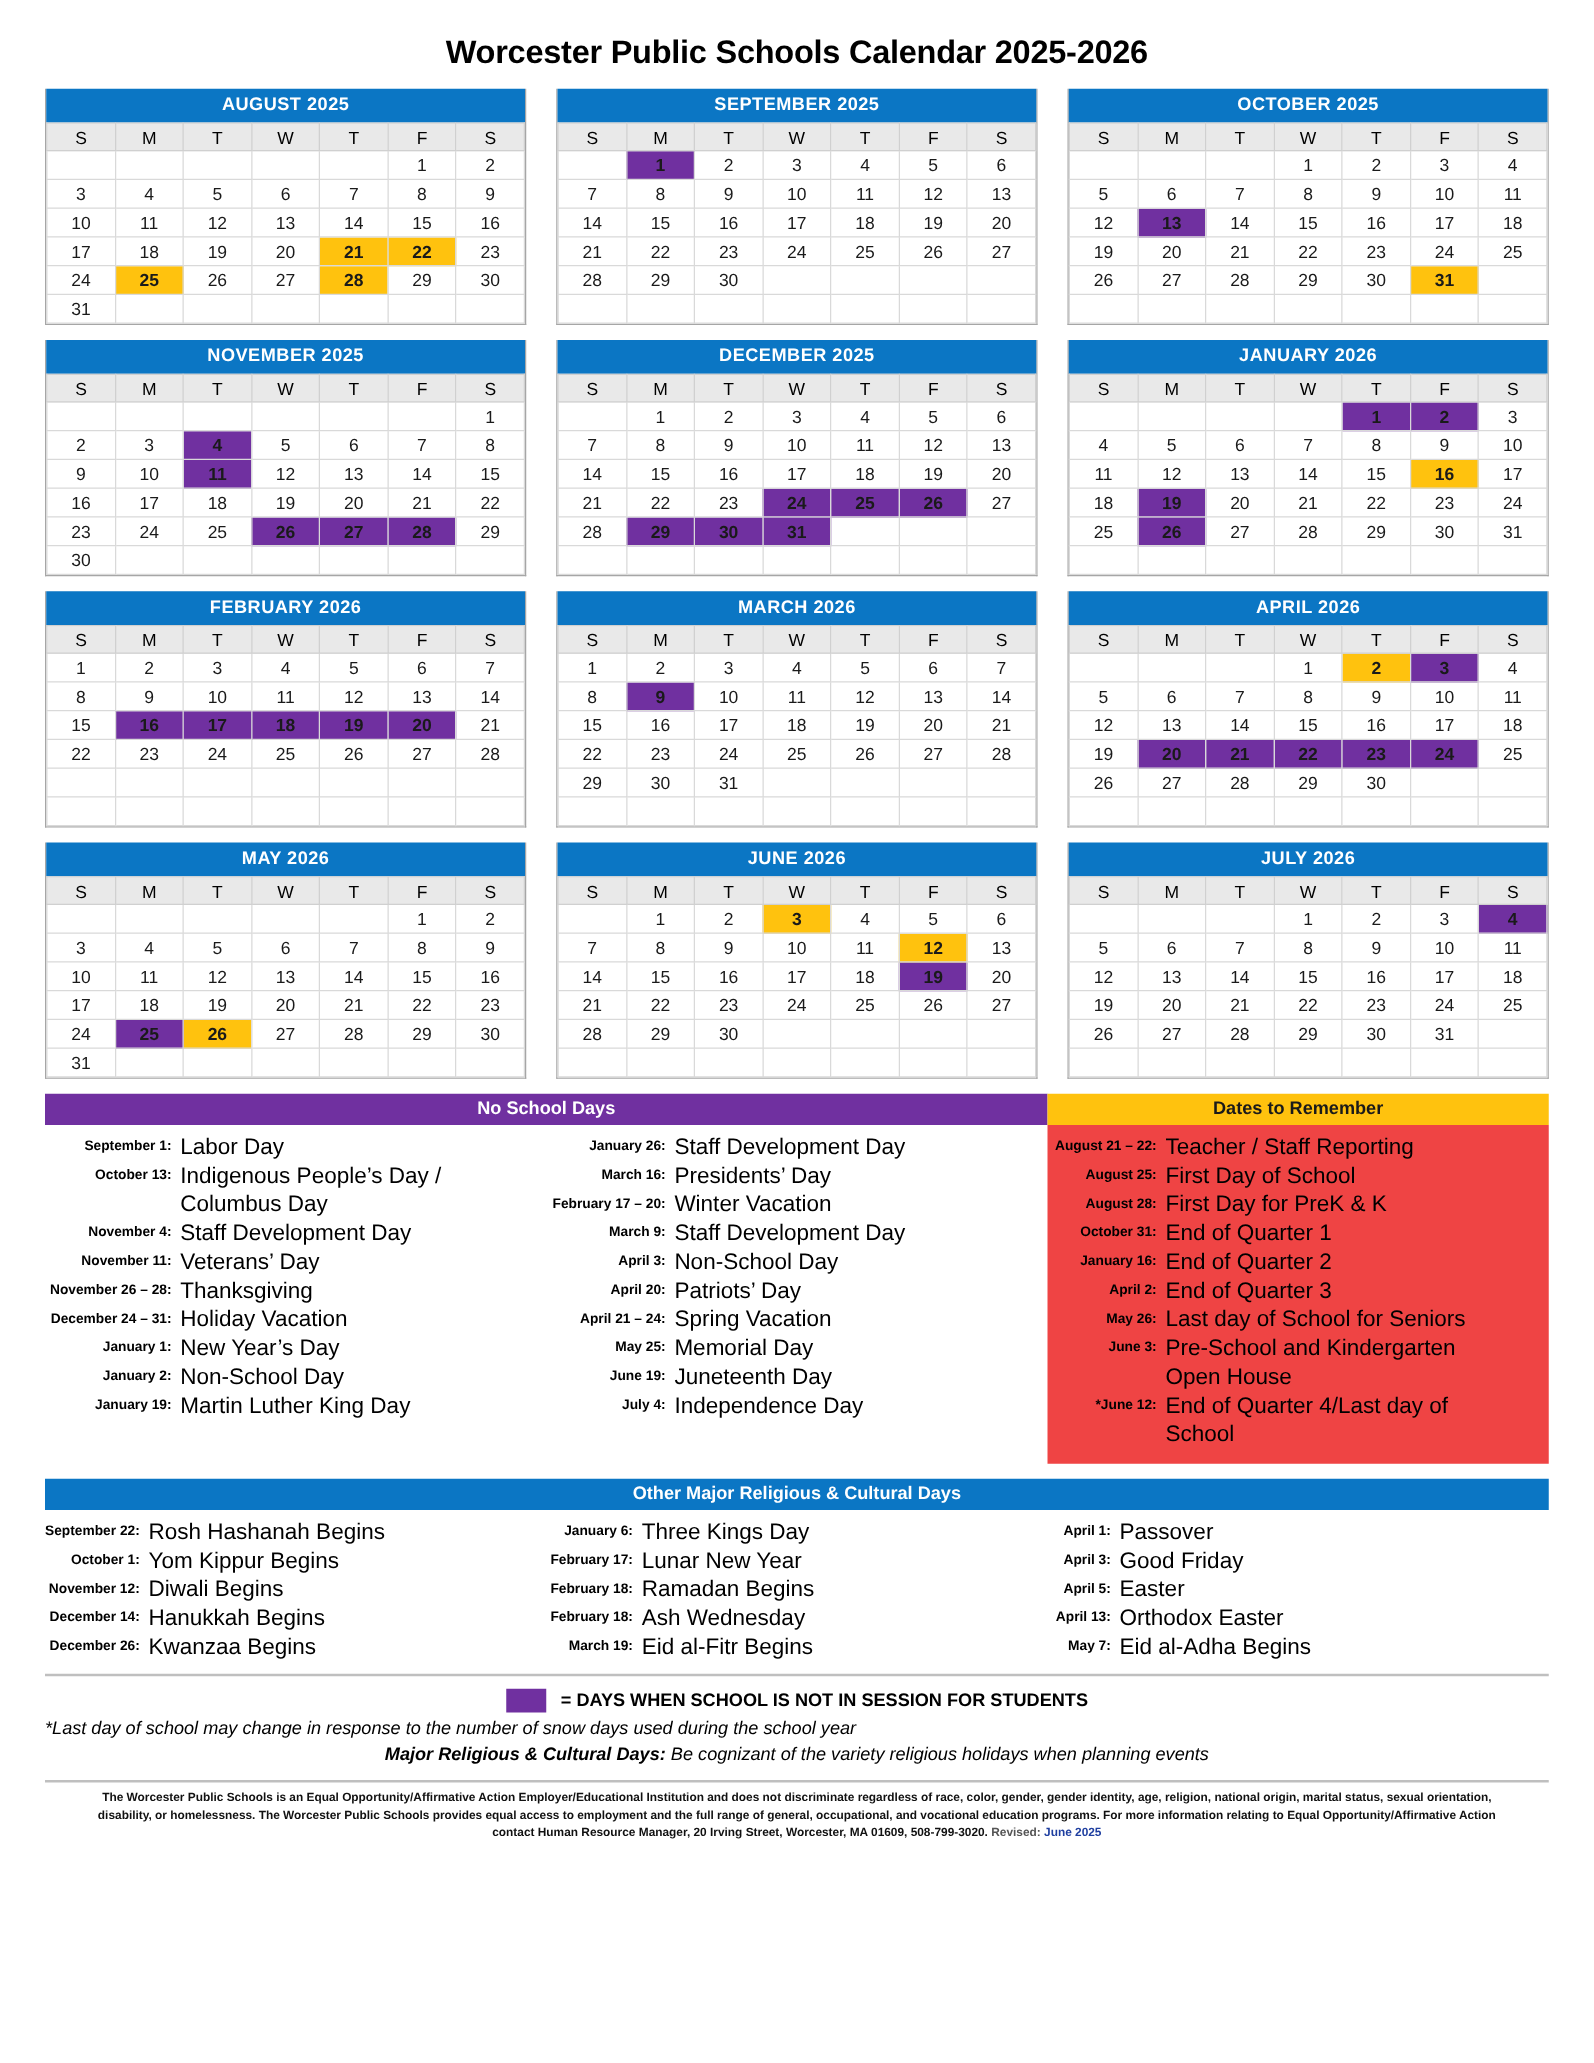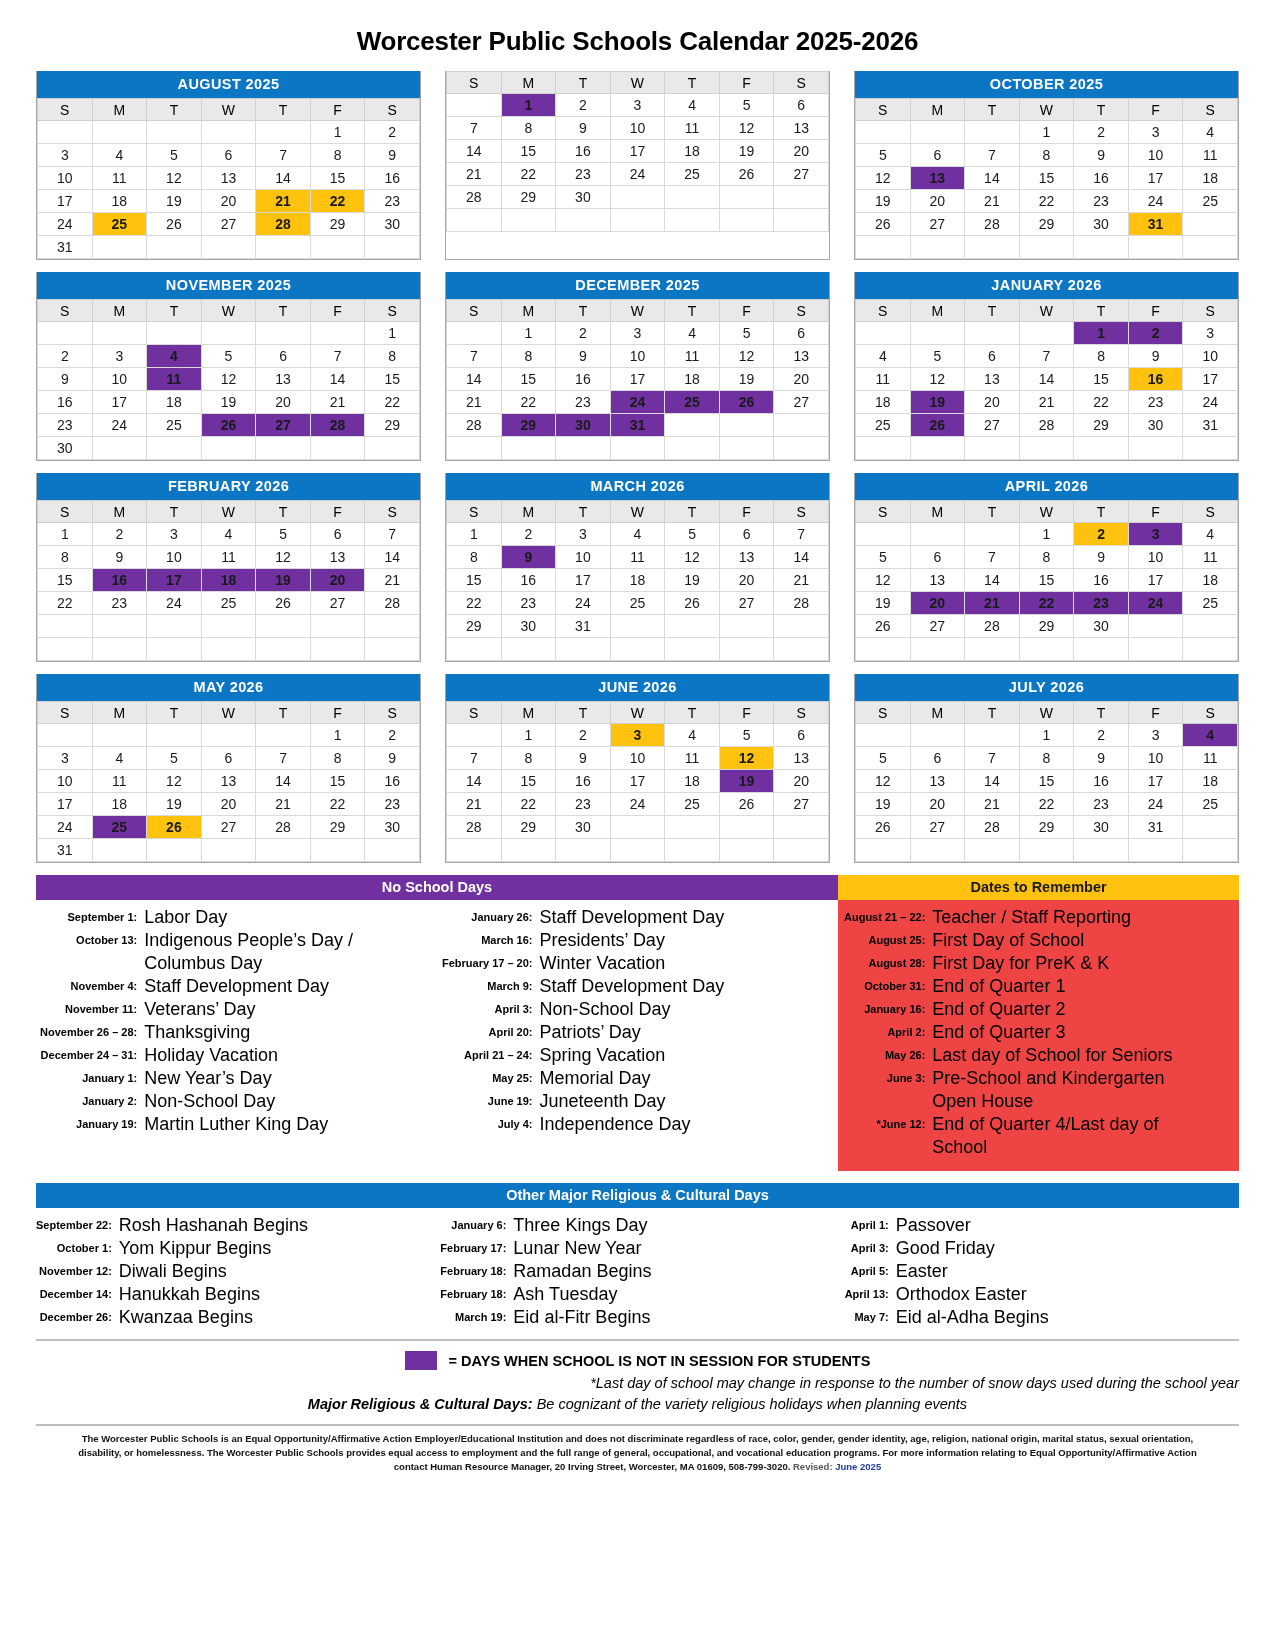--- a/index.html
+++ b/index.html
@@ -123,21 +123,21 @@
 
   
   .rule { border-top: 2px solid #bfbfbf; margin-top: 10px; }
   .legend-row {
     display:flex; align-items:center; justify-content:center;
     gap:12px; margin-top: 10px;
   }
   .swatch { width: 32px; height: 19px; background:#7030a0; display:inline-block; }
   .legend-txt { font-size: 14.5px; font-weight:bold; }
   .note-ital {
-    text-align:right; font-style:italic; font-size:14.5px; margin-top:5px;
+    text-align:left; font-style:italic; font-size:14.5px; margin-top:5px;
   }
   .note-blue {
     text-align:center; font-style:italic; font-weight:bold; font-size:15px;
     color:#1f3fa0; margin-top:5px;
   }
   .note-mixed { text-align:center; font-size:14.5px; margin-top:5px; }
   .note-mixed b { font-style:italic; }
   .note-mixed i { font-style:italic; }
 
   .footer-rule { border-top: 2px solid #bfbfbf; margin-top: 12px; }
@@ -226,20 +226,21 @@
               <td></td>
               <td></td>
               <td></td>
               <td></td>
               <td></td>
             </tr>
           </tbody>
         </table>
       </div>
       <div class="month">
+        <div class="month-head">SEPTEMBER 2025</div>
         <table class="m">
           <thead>
             <tr>
               <th>S</th>
               <th>M</th>
               <th>T</th>
               <th>W</th>
               <th>T</th>
               <th>F</th>
               <th>S</th>
@@ -1124,21 +1125,21 @@
           <div class="v">Kwanzaa Begins</div>
         </div>
       <div class="dl" id="rel-col2">
           <div class="d">January 6:</div>
           <div class="v">Three Kings Day</div>
           <div class="d">February 17:</div>
           <div class="v">Lunar New Year</div>
           <div class="d">February 18:</div>
           <div class="v">Ramadan Begins</div>
           <div class="d">February 18:</div>
-          <div class="v">Ash Tuesday</div>
+          <div class="v">Ash Wednesday</div>
           <div class="d">March 19:</div>
           <div class="v">Eid al-Fitr Begins</div>
         </div>
       <div class="dl" id="rel-col3">
           <div class="d">April 1:</div>
           <div class="v">Passover</div>
           <div class="d">April 3:</div>
           <div class="v">Good Friday</div>
           <div class="d">April 5:</div>
           <div class="v">Easter</div>

